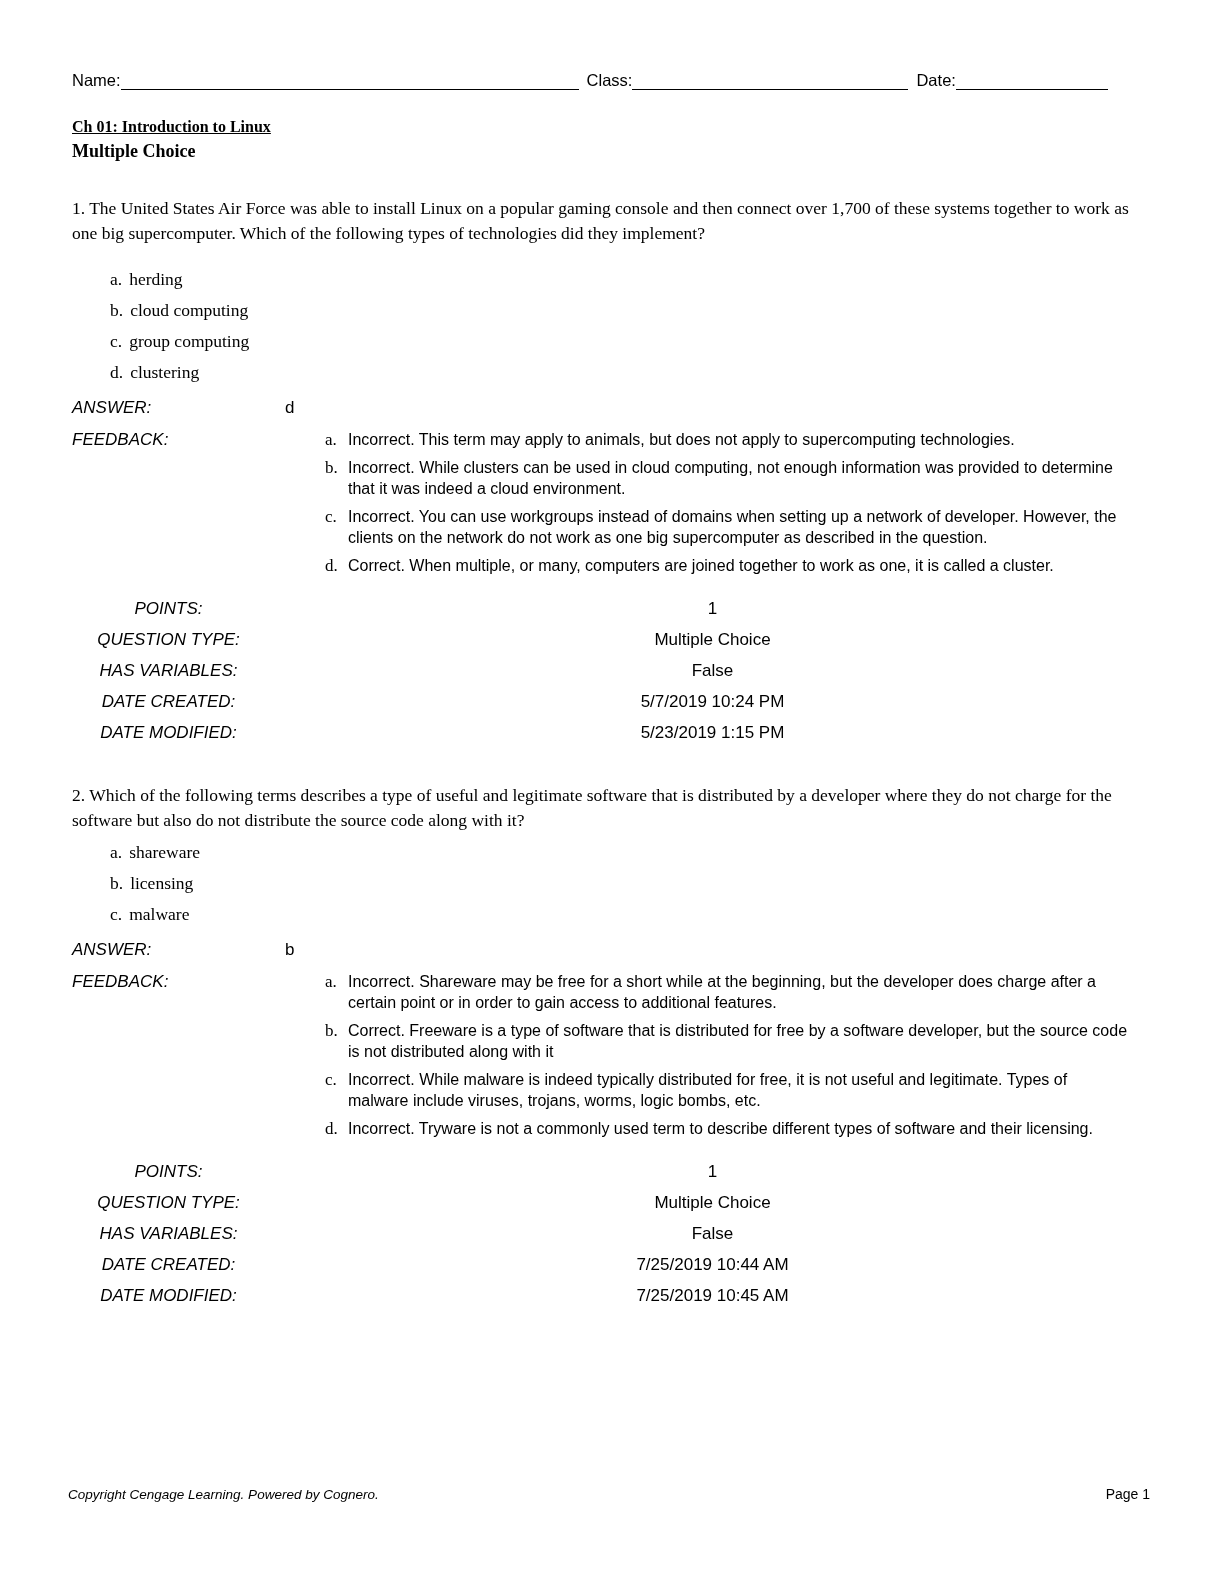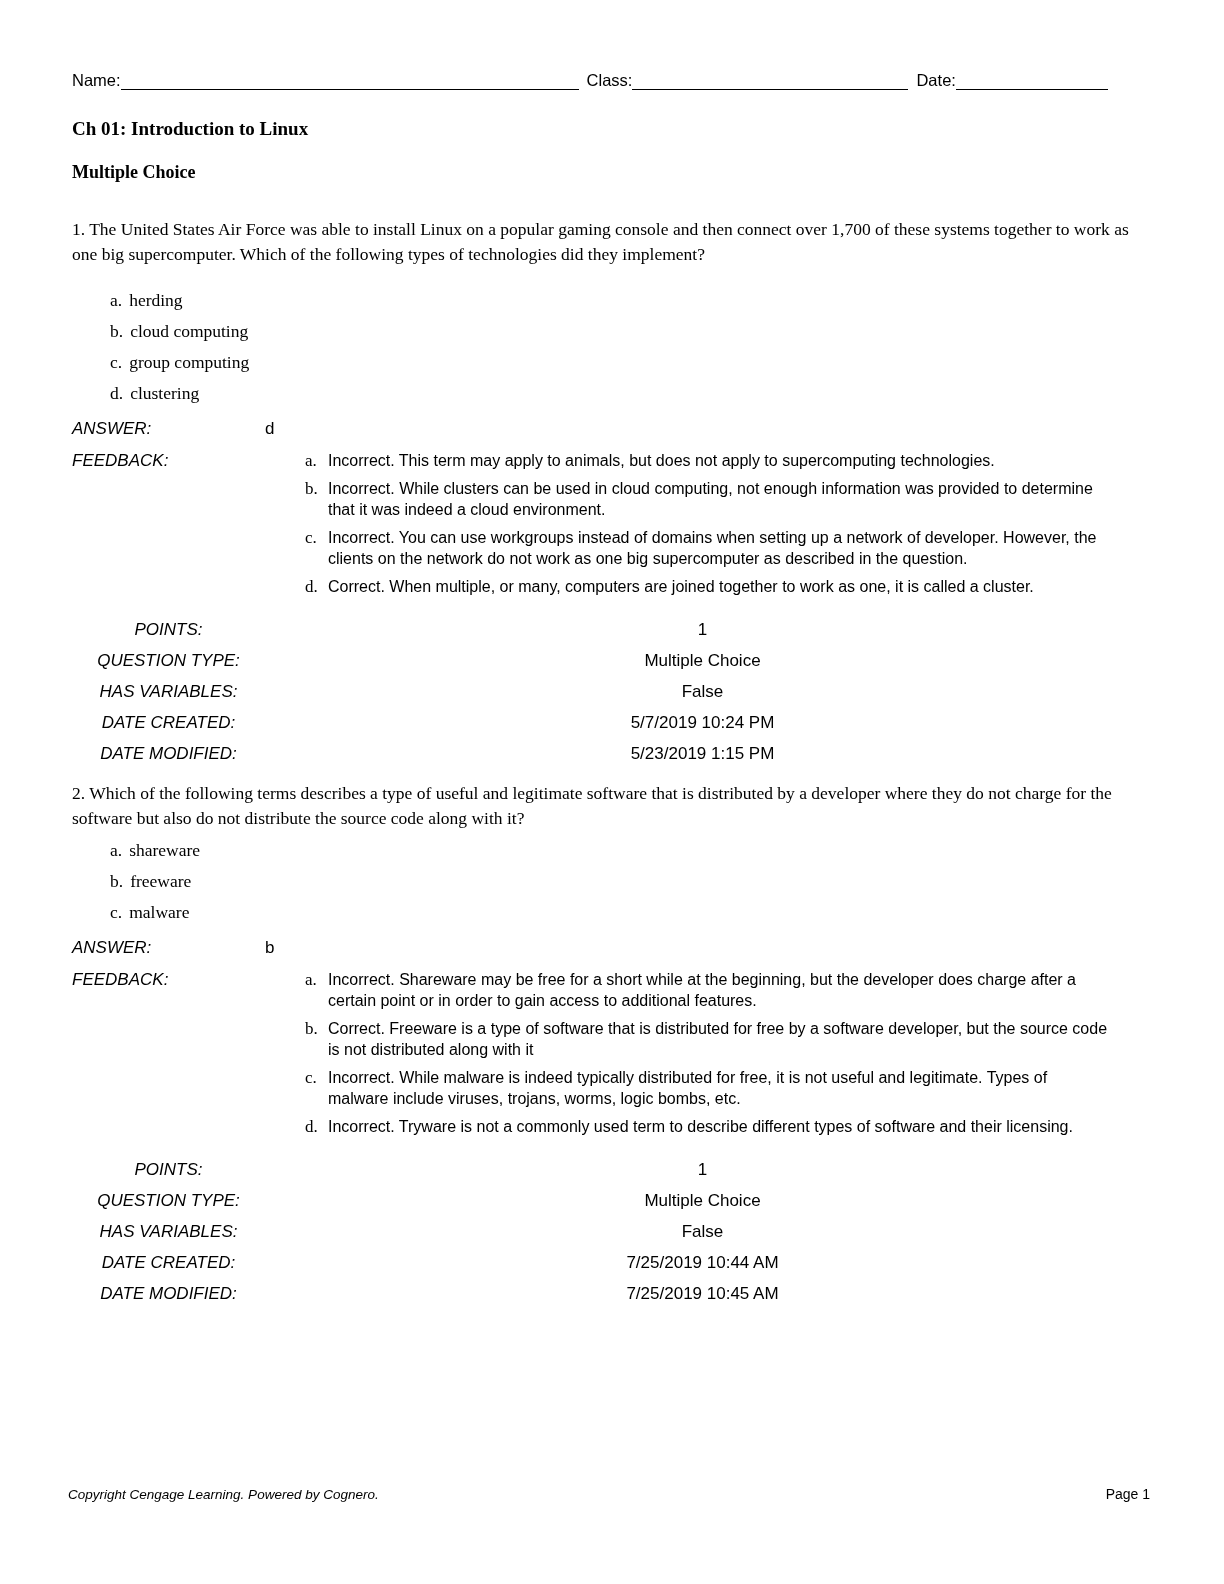--- a/index.html
+++ b/index.html
@@ -21,46 +21,46 @@
   .fill-row .lab { white-space:nowrap; }
   .blank { border-bottom:1.6px solid #000; height:20px; }
   .blank.name { width:458px; }
   .blank.class { width:276px; }
   .blank.date { width:152px; }
   .fill-row .lab.mid { margin-left:8px; }
 
   
   .doc-title {
     font-family:"Liberation Serif", serif;
-    font-size:19px; font-weight:bold; 
-    margin-bottom:22px;
+    font-size:16px; font-weight:bold; text-decoration:underline;
+    margin-bottom:5px;
   }
   .doc-section {
     font-family:"Liberation Serif", serif;
     font-size:18px; font-weight:bold;
     margin-bottom:34px;
   }
 
   
   .q-text {
     font-size:17.5px; line-height:25px; max-width:1078px;
     margin-bottom:22px;
   }
-  .question + .question { margin-top:16px; }
+  .question + .question { margin-top:39px; }
   .question:nth-of-type(2) .q-text { margin-bottom:8px; }
 
   
   .choices { margin-left:38px; margin-bottom:12px; }
   .choice { font-size:17.5px; line-height:23px; margin-bottom:8px; }
   .c-letter { margin-right:7px; }
 
   
   .row {
     display:grid; grid-template-columns:193px 1fr;
-    align-items:baseline; margin-bottom:8px;
+    align-items:baseline; margin-bottom:8px;gap:20px;
   }
   .lbl {
     font-family:"Liberation Sans", sans-serif;
     font-style:italic; font-size:17px; line-height:23px;
   }
   .val {
     font-family:"Liberation Sans", sans-serif;
     font-size:17px; line-height:23px;
   }
 
@@ -179,21 +179,21 @@
   </section>
 
   <section class="question">
     <p class="q-text">2. Which of the following terms describes a type of useful and legitimate software that is distributed by a developer where they do not charge for the software but also do not distribute the source code along with it?</p>
 
     <div class="choices">
       <div class="choice">
         <span class="c-letter">a.</span><span>shareware</span>
       </div>
       <div class="choice">
-        <span class="c-letter">b.</span><span>freeware</span>
+        <span class="c-letter">b.</span><span>licensing</span>
       </div>
       <div class="choice">
         <span class="c-letter">c.</span><span>malware</span>
       </div>
     </div>
 
     <div class="row">
       <span class="lbl">ANSWER:</span>
       <span class="val">b</span>
     </div>

